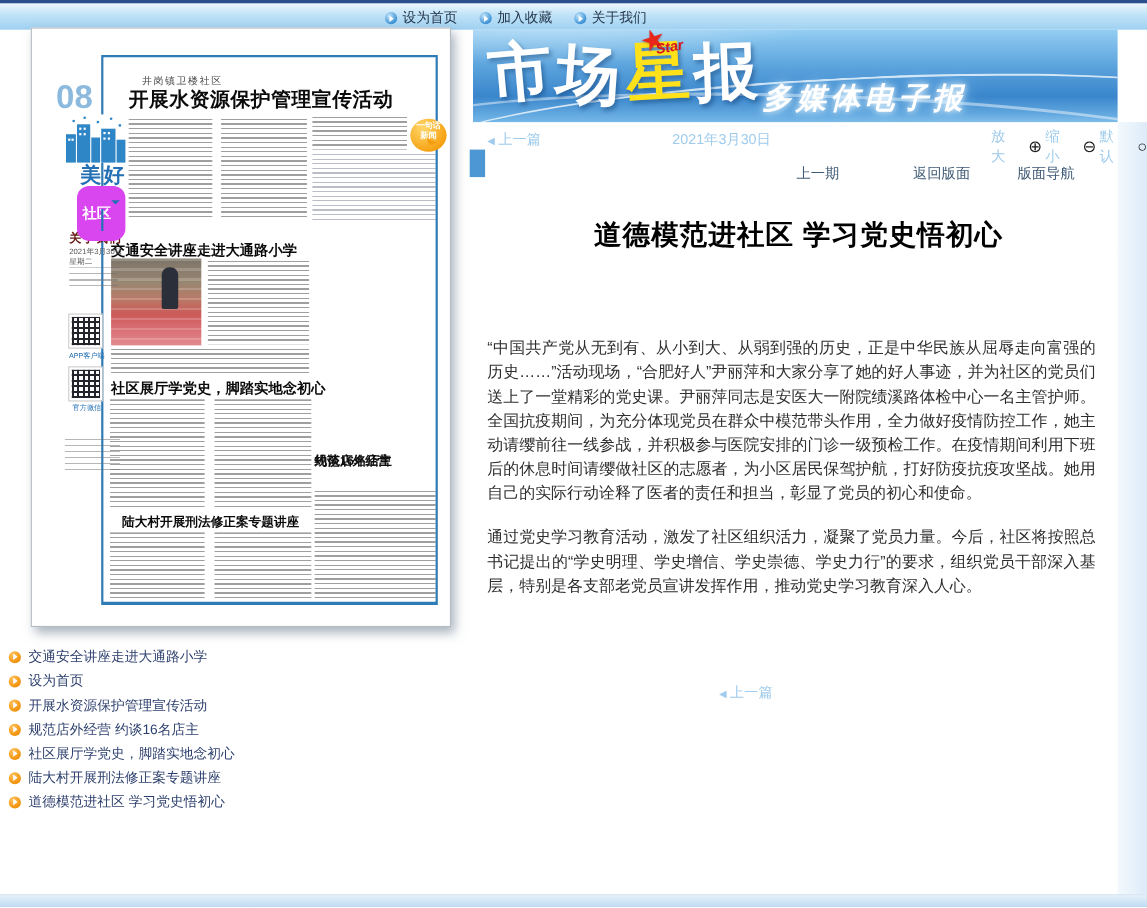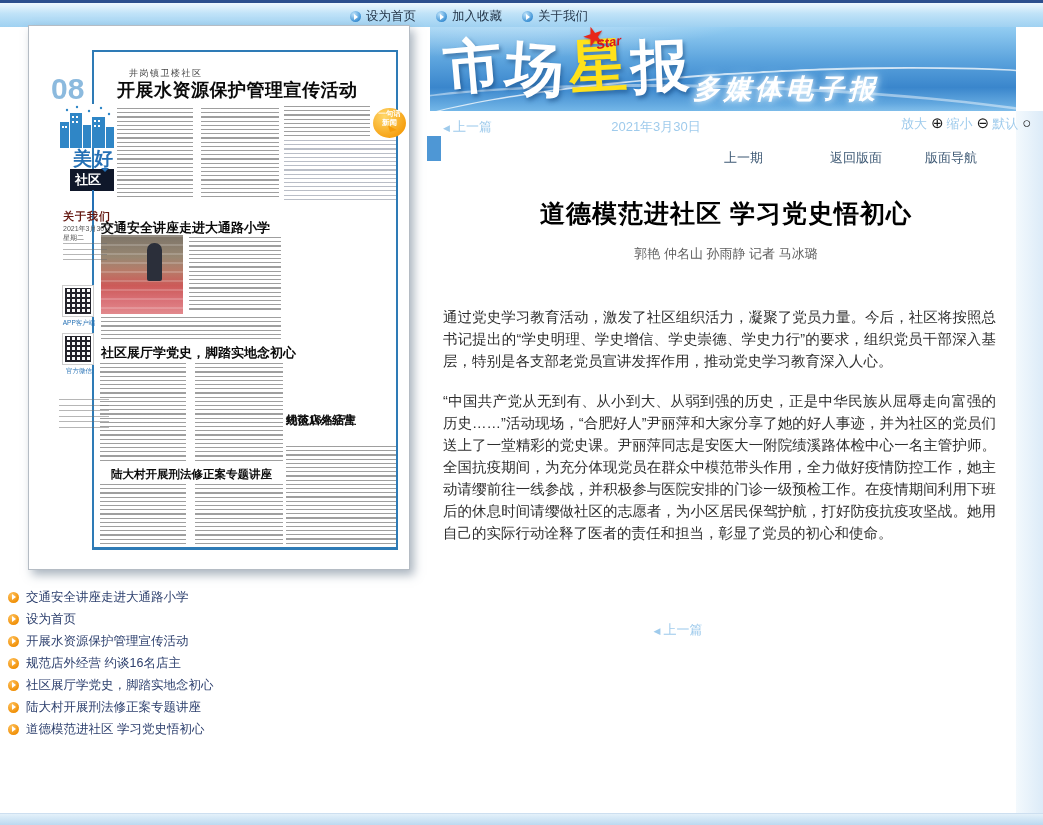--- a/index.html
+++ b/index.html
@@ -51,21 +51,21 @@
     background:linear-gradient(90deg,#f3f9fd,#dcebf8);}
   .footer-bar{position:absolute;left:0;top:813px;width:1043px;height:12px;
     border-top:1px solid #cddff0;background:linear-gradient(180deg,#e4f1fa,#bcd9f0);}
   .blue-chip{position:absolute;left:427px;top:136px;width:14px;height:25px;background:#4e97d5;}
 
   
   .prev-top{position:absolute;left:443px;top:118px;color:#9fcbec;font-size:13px;}
   .icon-sm{font-size:9px;margin-right:3px;}
   .tdate{position:absolute;left:576px;top:118px;width:160px;text-align:center;color:#9fcbec;font-size:13px;}
   .zoomctrl{position:absolute;left:901px;top:115px;display:flex;align-items:center;gap:3px;}
-  .zoomctrl a{color:#9fcbec;font-size:13px;display:flex;align-items:flex-start;gap:4px;}
+  .zoomctrl a{color:#9fcbec;font-size:13px;display:flex;align-items:center;gap:16px;}
   .zic{color:#1a1a1a;font-size:15px;line-height:15px;}
   .navrow2 a{position:absolute;top:149px;color:#3f5a75;font-size:13px;}
   .prev-issue{left:724px;text-align:center;}
   .back-page{left:830px;}
   .page-nav{left:925px;}
 
   
   .a-title{position:absolute;left:443px;top:197px;width:566px;margin:0;text-align:center;
     font-size:25px;letter-spacing:1px;color:#000;font-weight:bold;}
   .a-byline{position:absolute;left:443px;top:245px;width:566px;text-align:center;
@@ -114,22 +114,22 @@
   .photo-cap{left:72px;top:291px;width:180px;height:24px;}
   .exhibithead{left:72px;top:318px;font-size:13px;font-weight:bold;color:#0a0a0a;white-space:nowrap;}
   .e-c1{left:71px;top:337px;width:86px;height:98px;}
   .e-c2{left:166px;top:337px;width:88px;height:98px;}
   .ludahead{left:82px;top:441px;font-size:11.5px;font-weight:bold;color:#0a0a0a;white-space:nowrap;}
   .l-c1{left:71px;top:458px;width:86px;height:60px;}
   .l-c2{left:166px;top:458px;width:88px;height:60px;}
   
   .skyline{left:30px;top:78px;width:56px;height:44px;background:#fff;z-index:2;}
   .meihao{left:44px;top:120px;font-size:19px;font-weight:bold;color:#2470b5;letter-spacing:2px;z-index:2;}
-  .shequ{left:41px;top:143px;background:#0f172a;color:#fff;font-size:13px;font-weight:bold;
-    padding:2px 5px;border-radius:0;z-index:2;}
+  .shequ{left:41px;top:143px;background:#d946ef;color:#fff;font-size:13px;font-weight:bold;
+    padding:16px 5px;border-radius:11px;z-index:2;}
   .shequ::after{content:"";left:4px;bottom:-5px;border:4px solid transparent;border-top-color:#2470b5;}
   .pole{left:63px;top:164px;width:2px;height:20px;background:#2470b5;z-index:2;}
   .mast2{left:34px;top:183px;font-size:11px;font-weight:bold;color:#641710;letter-spacing:1px;white-space:nowrap;}
   .sdate{left:34px;top:198px;font-size:7px;color:#555;}
   .sweek{left:34px;top:207px;font-size:7px;color:#555;}
   .staff{left:34px;top:217px;width:44px;height:17px;}
   .qr{width:30px;height:30px;border:2px solid #fff;outline:1px solid #ccc;
     background-image:
       repeating-linear-gradient(0deg,#23232b 0 2px,rgba(0,0,0,0) 2px 5px),
       repeating-linear-gradient(90deg,#23232b 0 2px,#fafafa 2px 5px);}
@@ -209,24 +209,23 @@
       </a>
   </div>
 
   <div class="navrow2">
     <a class="prev-issue">上一期</a>
     <a class="back-page">返回版面</a>
     <a class="page-nav">版面导航</a>
   </div>
 
   <h1 class="a-title">道德模范进社区 学习党史悟初心</h1>
-  <div class="a-byline">郭艳 仲名山 孙雨静 记者 马冰璐</div>
   <div class="a-body">
+    <p>“中国共产党从无到有、从小到大、从弱到强的历史，正是中华民族从屈辱走向富强的历史……”活动现场，“合肥好人”尹丽萍和大家分享了她的好人事迹，并为社区的党员们送上了一堂精彩的党史课。尹丽萍同志是安医大一附院绩溪路体检中心一名主管护师。全国抗疫期间，为充分体现党员在群众中模范带头作用，全力做好疫情防控工作，她主动请缨前往一线参战，并积极参与医院安排的门诊一级预检工作。在疫情期间利用下班后的休息时间请缨做社区的志愿者，为小区居民保驾护航，打好防疫抗疫攻坚战。她用自己的实际行动诠释了医者的责任和担当，彰显了党员的初心和使命。</p>
     <p>通过党史学习教育活动，激发了社区组织活力，凝聚了党员力量。今后，社区将按照总书记提出的“学史明理、学史增信、学史崇德、学史力行”的要求，组织党员干部深入基层，特别是各支部老党员宣讲发挥作用，推动党史学习教育深入人心。</p>
-    <p>“中国共产党从无到有、从小到大、从弱到强的历史，正是中华民族从屈辱走向富强的历史……”活动现场，“合肥好人”尹丽萍和大家分享了她的好人事迹，并为社区的党员们送上了一堂精彩的党史课。尹丽萍同志是安医大一附院绩溪路体检中心一名主管护师。全国抗疫期间，为充分体现党员在群众中模范带头作用，全力做好疫情防控工作，她主动请缨前往一线参战，并积极参与医院安排的门诊一级预检工作。在疫情期间利用下班后的休息时间请缨做社区的志愿者，为小区居民保驾护航，打好防疫抗疫攻坚战。她用自己的实际行动诠释了医者的责任和担当，彰显了党员的初心和使命。</p>
   </div>
   <a class="prev-bottom"><span class="icon-sm">◀</span><span>上一篇</span></a>
 
   <div class="paper">
     <div class="frame"></div>
     <div class="pgnum">08</div>
     <div class="kicker">井岗镇卫楼社区</div>
     <div class="mainhead">开展水资源保护管理宣传活动</div>
 
     <div class="t-c1 tx"></div>

